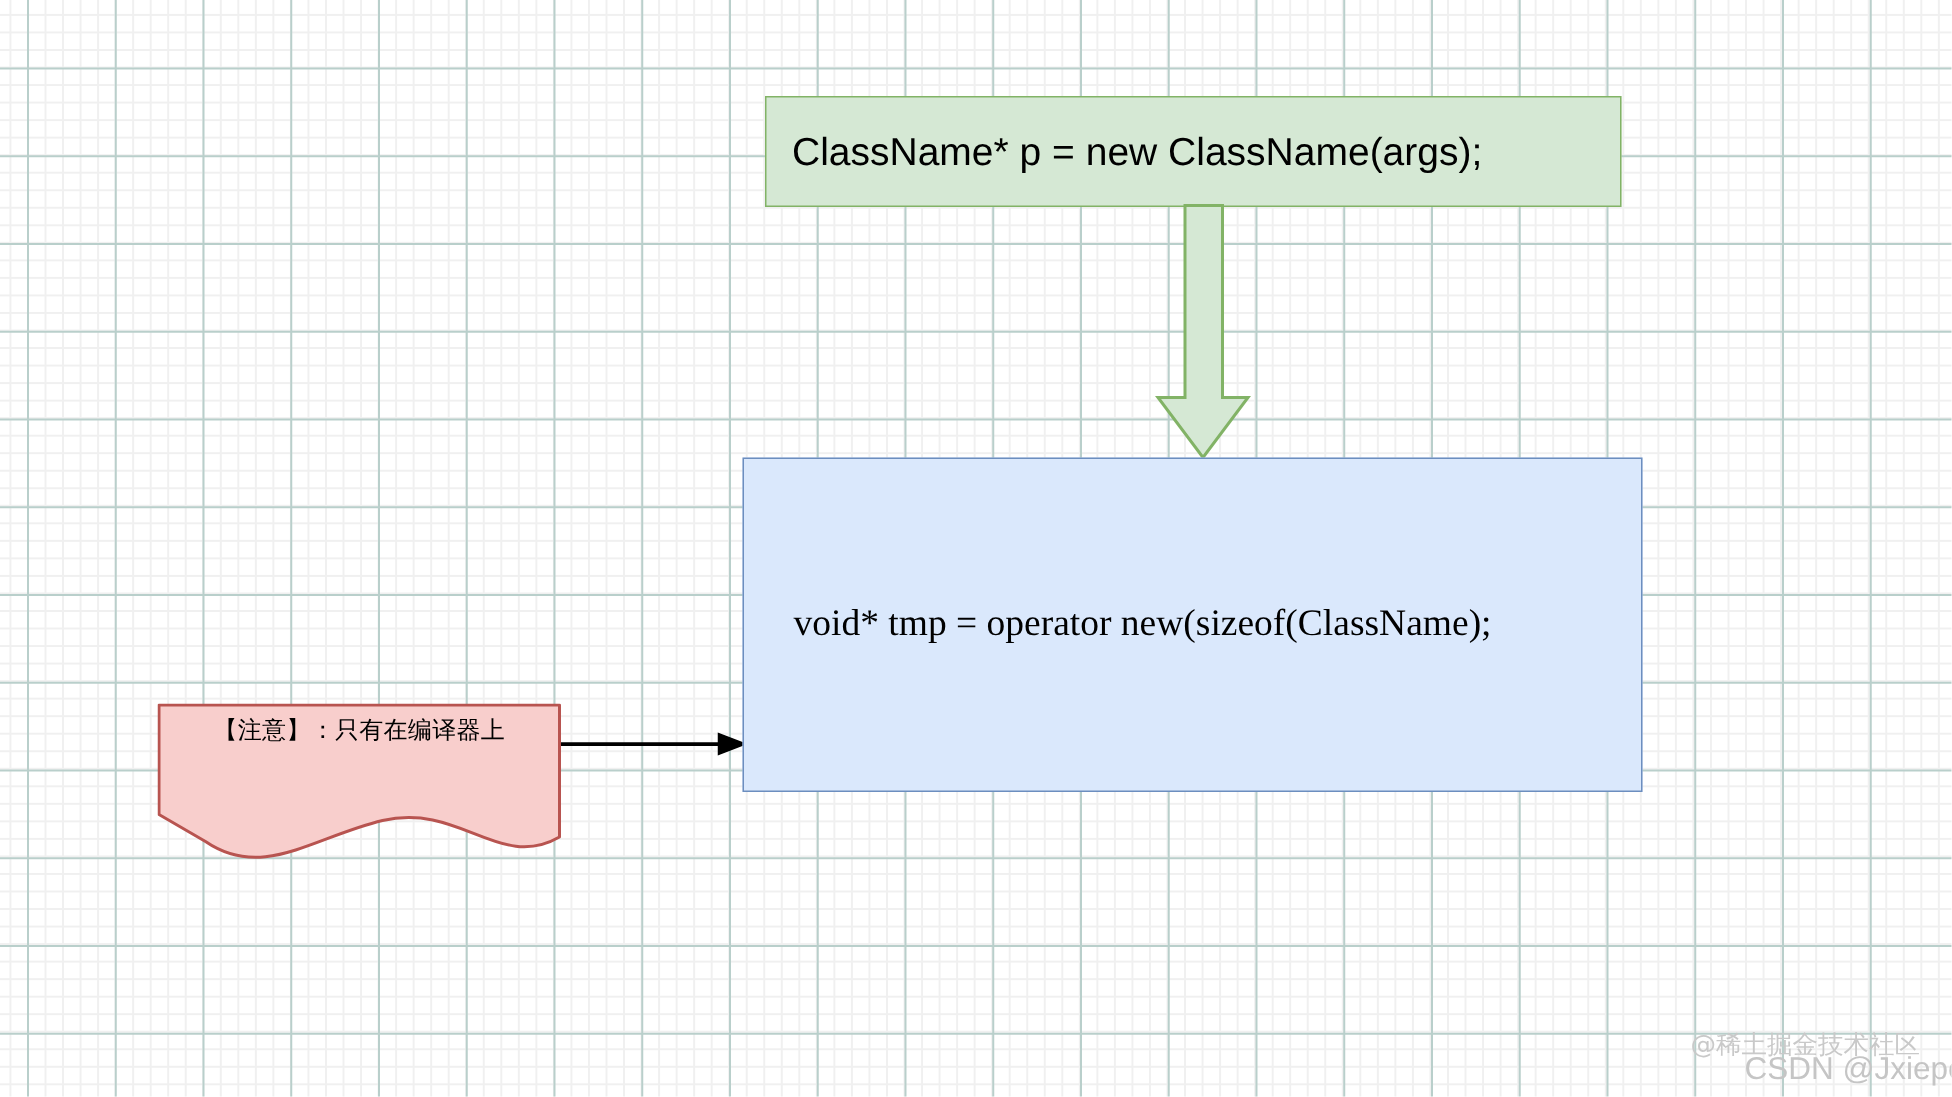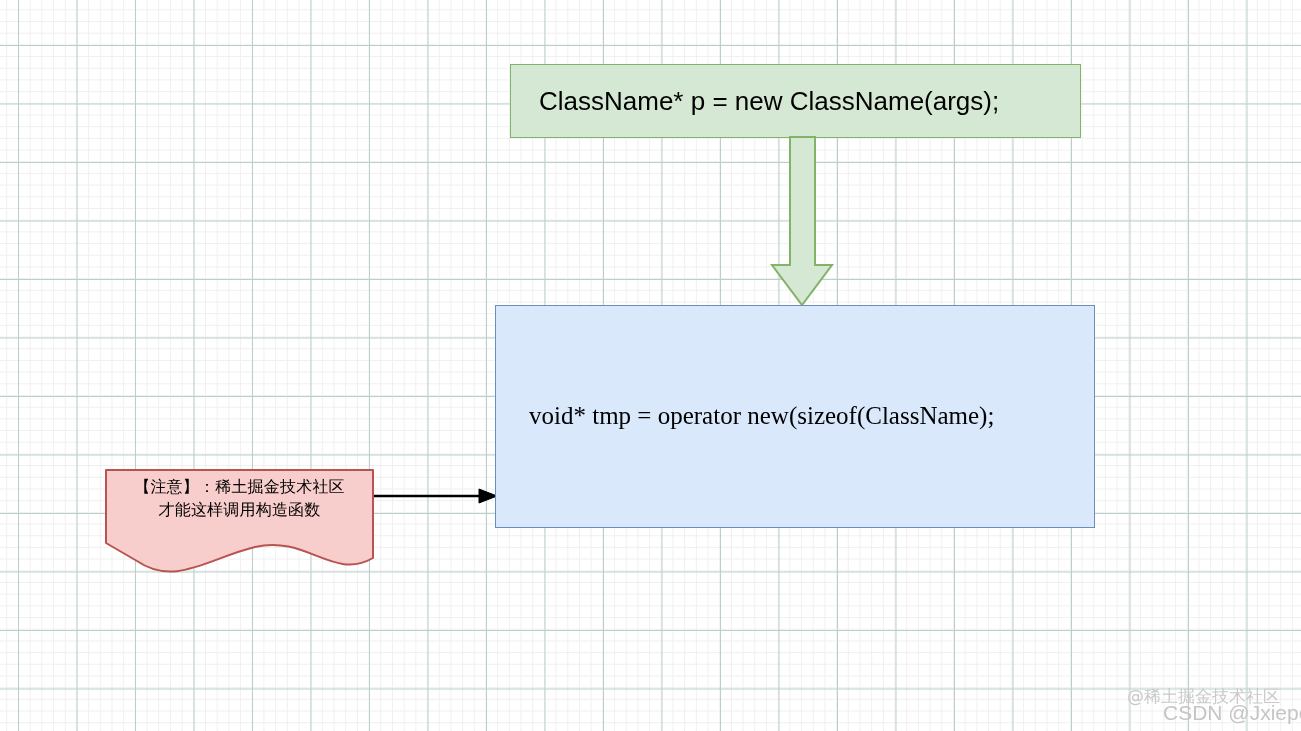--- a/index.html
+++ b/index.html
@@ -55,21 +55,21 @@
     justify-content: center;
   }
 
   #green-box {
     left: 510px;
     top: 64px;
     width: 571px;
     height: 74px;
     background: #d5e8d4;
     border: 1px solid #82b366;
-    padding-left: 28px;
+    padding-left: 17px;
   }
   #green-box .code-line {
     font-family: "Liberation Sans", sans-serif;
     font-size: 26px;
     color: #000000;
     line-height: 1.1;
     white-space: nowrap;
   }
 
   #blue-box {
@@ -161,21 +161,20 @@
 
   <div class="node" id="blue-box">
     <div class="code-line">void* tmp = operator new(sizeof(ClassName);</div>
   </div>
 
   <div id="note-box">
     <svg class="note-svg" viewBox="0 0 269 110" xmlns="http://www.w3.org/2000/svg" preserveAspectRatio="none">
       <path d="M 1,1 L 268,1 L 268,89 C 228,112 202,66 150,78 C 104,89 70,118 32,92 L 1,74 Z" fill="#f8cecc" stroke="#b85450" stroke-width="2" stroke-linejoin="round"></path>
     </svg>
     <div class="note-text">
-      <span class="nl">【注意】：稀土掘金技术社区</span>
-      <span class="nl">才能这样调用构造函数</span>
+      <span class="nl">【注意】：只有在编译器上</span>
     </div>
   </div>
 
   <div class="watermark" id="watermark-juejin">@稀土掘金技术社区</div>
   <div class="watermark" id="watermark-csdn">CSDN @Jxiepc</div>
 
 </div>
 
 </body></html>

